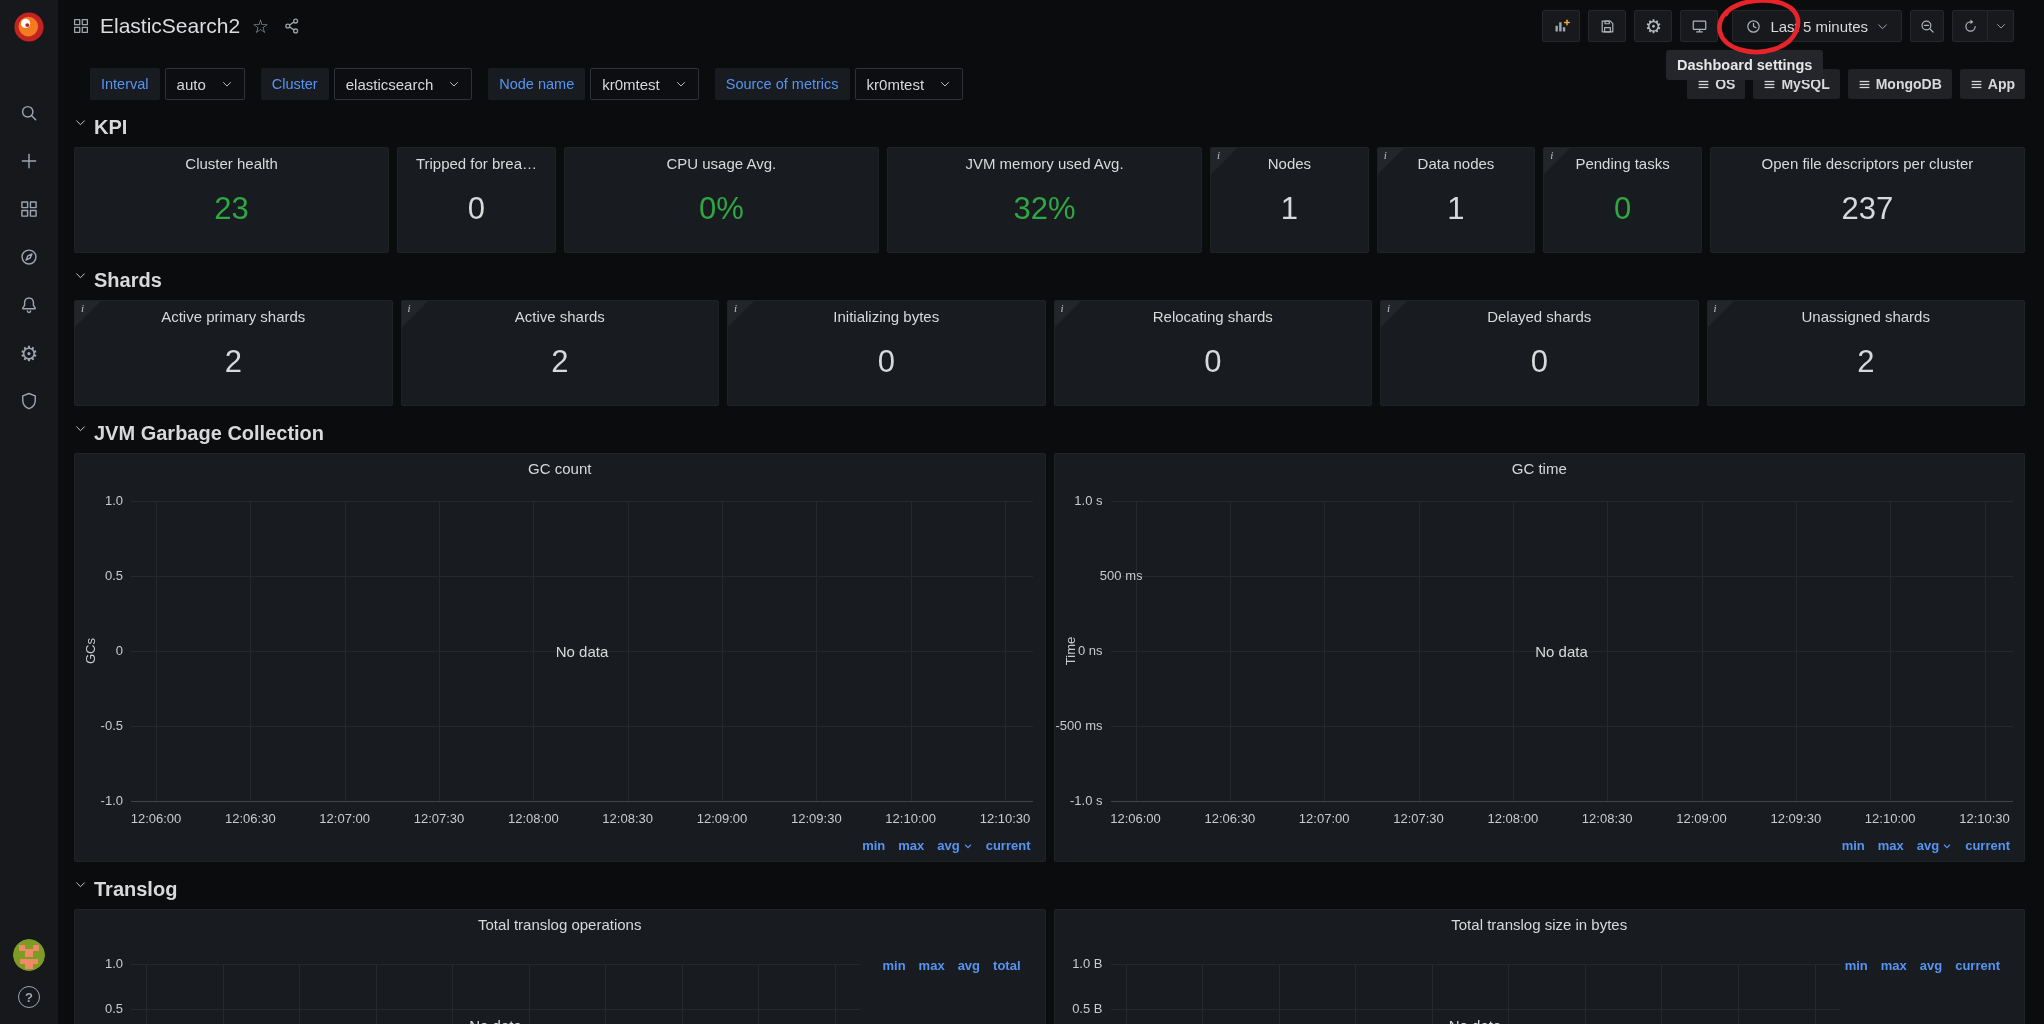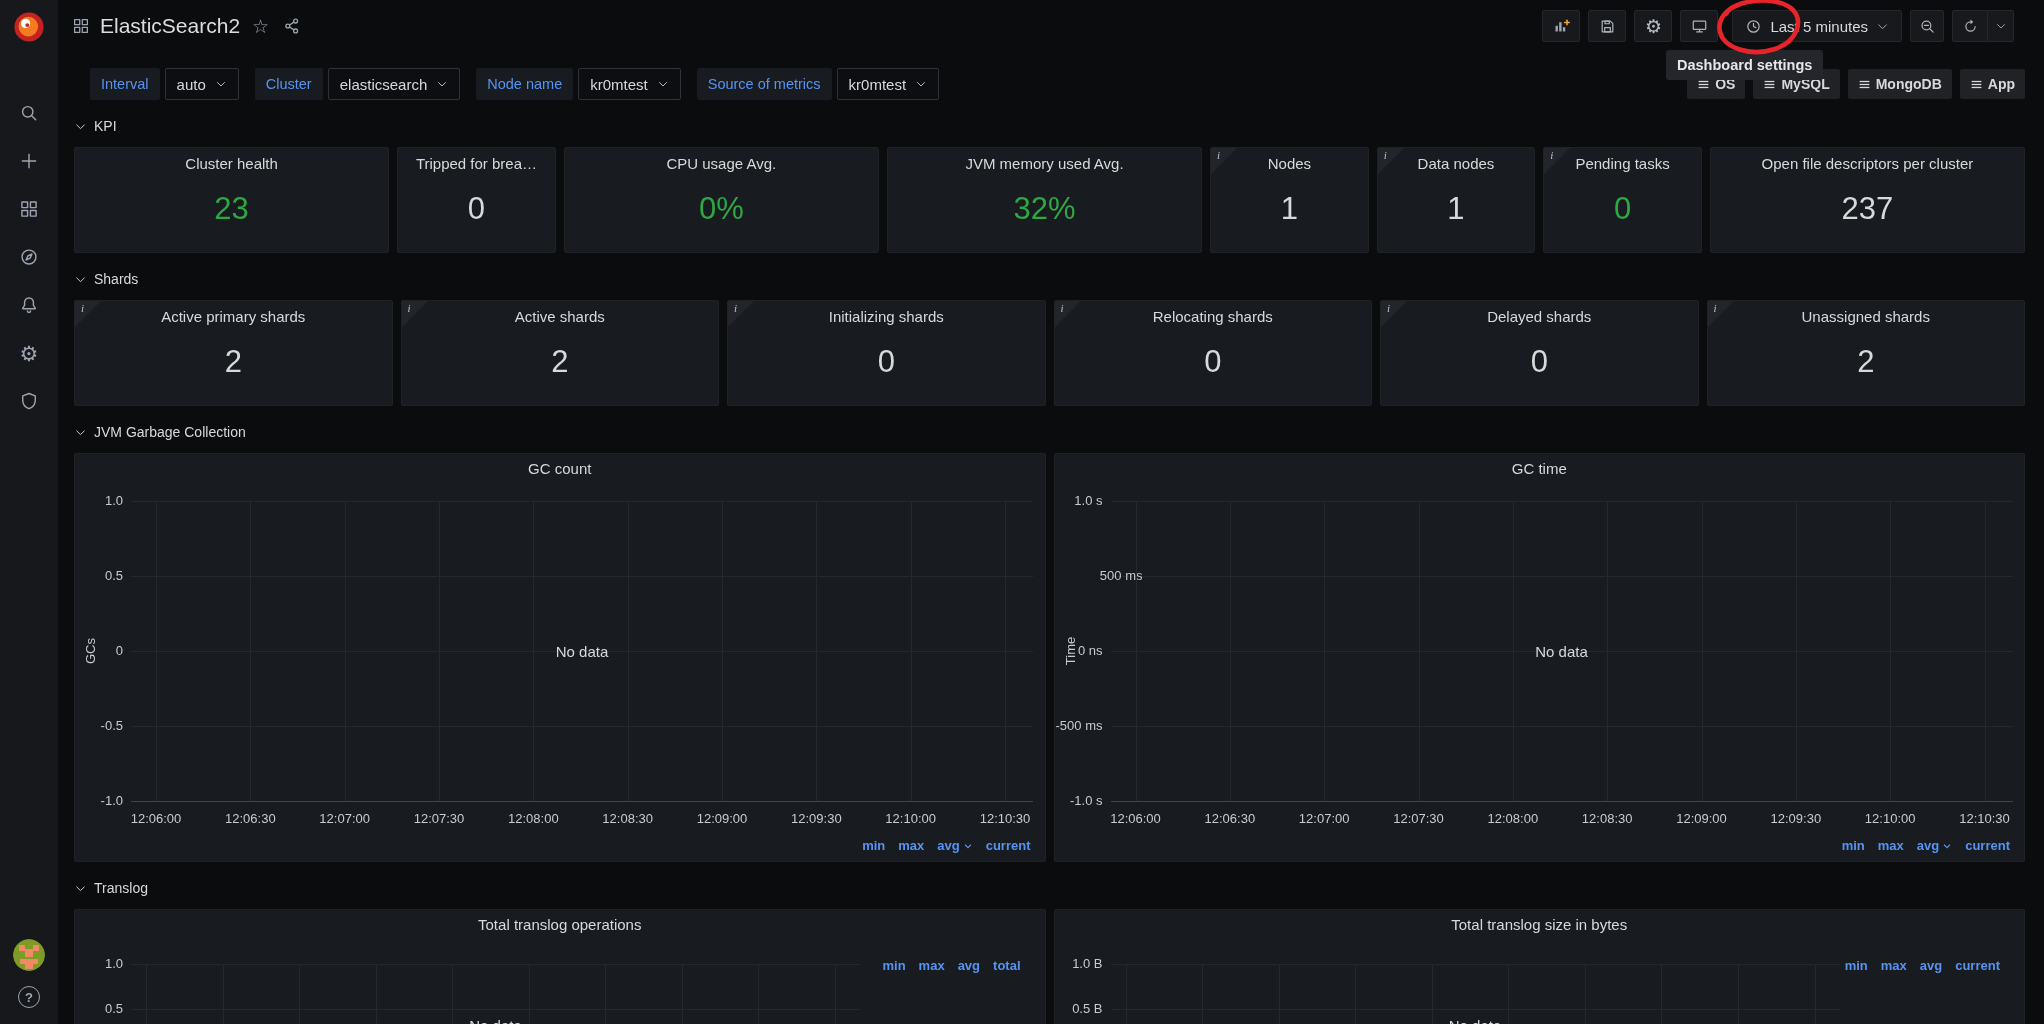--- a/index.html
+++ b/index.html
@@ -40,26 +40,26 @@
   .split-r { width:26px; height:32px; background:#17191d; border:1px solid #25272d; border-left:none; border-radius:0 2px 2px 0; display:flex; align-items:center; justify-content:center; cursor:pointer; }
   .split-l { border-radius:2px 0 0 2px; }
 
   .annot { position:absolute; left:1645px; top:-2px; z-index:30; pointer-events:none; }
   .tooltip { position:absolute; left:1608px; top:50px; z-index:29; background:#24262b; border-radius:3px; padding:7px 11px; font-size:14.5px; font-weight:600; color:#e6e7e8; white-space:nowrap; }
 
   
   .filters { display:flex; align-items:center; margin:16px 19px 0 16px; gap:16px; }
   .pair { display:flex; gap:5px; align-items:center; }
   .f-label { height:32px; padding:0 11px; background:#181b1f; color:#5794f2; font-weight:500; font-size:14.5px; display:flex; align-items:center; border-radius:2px; cursor:pointer; }
-  .f-value { height:32px; padding:0 11px; background:#0d0e11; border:1px solid #2f3238; border-radius:2px; display:flex; align-items:center; gap:9px; font-size:15px; color:#d8d9da; cursor:pointer; }
+  .f-value { height:32px; padding:0 11px; background:#0d0e11; border:1px solid #2f3238; border-radius:2px; display:flex; align-items:center; gap:15px; font-size:15px; color:#d8d9da; cursor:pointer; }
   .quick { margin-left:auto; display:flex; gap:8px; }
   .q-btn { height:30px; padding:0 10px; background:#202226; border-radius:2px; font-weight:700; font-size:14px; color:#d8d9da; display:flex; align-items:center; gap:5px; cursor:pointer; }
 
   
-  .section-h { display:flex; align-items:center; gap:7px; margin:16px 19px 0 16px; height:20px; font-size:14px; font-weight:400; color:#d8d9da; cursor:pointer; }
+  .section-h { display:flex; gap:7px; margin:16px 19px 0 16px; height:20px; font-size:20px; font-weight:700; color:#d8d9da; cursor:pointer; }
   .row { display:flex; gap:8px; margin:11px 19px 0 16px; }
 
   .stat { position:relative; height:106px; background:#181b1f; border:1px solid #202226; border-radius:2px; display:flex; flex-direction:column; align-items:center; overflow:hidden; }
   .stat-title { margin-top:7px; font-size:15px; font-weight:500; color:#d8d9da; white-space:nowrap; }
   .stat-value { flex:1; display:flex; align-items:center; font-size:31px; font-weight:500; padding-bottom:6px; }
   .green { color:#2fa743; }
   .white { color:#d8d9da; }
   .info-corner { position:absolute; top:0; left:0; width:0; height:0; border-top:26px solid #22252a; border-right:26px solid transparent; }
   .info-i { position:absolute; top:1px; left:6px; font-size:11px; font-style:italic; font-family:"Liberation Serif", serif; color:#c0c3c8; }
 
@@ -405,21 +405,21 @@
   <div class="stat" style="flex: 1 1 0%;">
     <div class="info-corner" style="display: block;"></div>
     <span class="info-i" style="display: block;">i</span>
     <div class="stat-title">Active shards</div>
     <div class="stat-value white">2</div>
   </div>
 
   <div class="stat" style="flex: 1 1 0%;">
     <div class="info-corner" style="display: block;"></div>
     <span class="info-i" style="display: block;">i</span>
-    <div class="stat-title">Initializing shards</div>
+    <div class="stat-title">Initializing bytes</div>
     <div class="stat-value white">0</div>
   </div>
 
   <div class="stat" style="flex: 1 1 0%;">
     <div class="info-corner" style="display: block;"></div>
     <span class="info-i" style="display: block;">i</span>
     <div class="stat-title">Relocating shards</div>
     <div class="stat-value white">0</div>
   </div>
 

